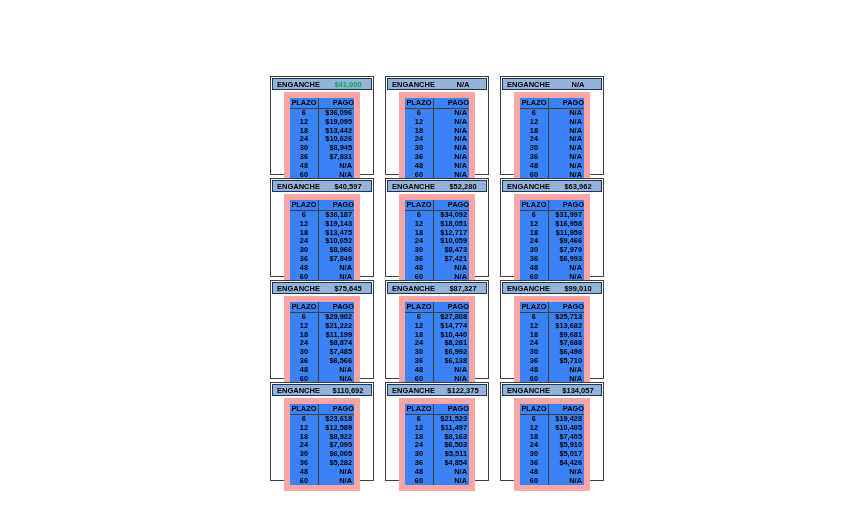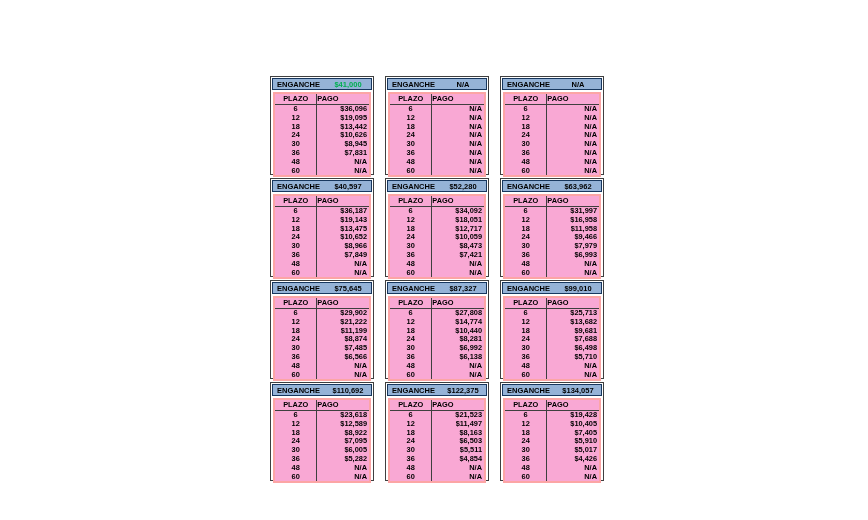--- a/index.html
+++ b/index.html
@@ -22,28 +22,28 @@
   .plan{
     box-sizing:border-box;width:104px;height:99px;
     border:1px solid #3F3F3F;padding:1px;background:#fff;
   }
   .eng-header{
     box-sizing:border-box;height:12px;background:#95B3D7;border:1px solid #17375E;
     display:flex;align-items:flex-end;font-size:7.5px;margin-bottom:2px;
   }
   .eng-label{flex:0 0 48px;padding-left:4px;}
   .eng-value{flex:1;text-align:center;}
-  .sub{box-sizing:border-box;margin:0 1px;border:2px solid #fca5a5;background:#f9a8d4;}
+  .sub{box-sizing:border-box;margin:0 12px;border:6px solid #fca5a5;background:#3b82f6;}
   .thead,.trow{display:flex;}
   .thead{height:10px;border-bottom:1px solid #3F3F3F;}
   .th,.td{font-size:7.4px;line-height:9.5px;}
   .td{line-height:8.8px;}
   .col-plazo{flex:0 0 45%;text-align:center;border-right:1px solid #3F3F3F;box-sizing:border-box;}
   .col-pago{flex:1;text-align:right;padding-right:2px;box-sizing:border-box;}
-  .th.col-pago{text-align:left;padding-right:0;}
+  .th.col-pago{text-align:right;padding-right:0;}
   .trow{height:8.8px;}
   .banner{
     position:absolute;top:484px;left:271px;width:352px;height:13px;
     box-sizing:border-box;background:#FFFF00;border:1px solid #000;
     text-align:center;font-size:8px;line-height:11px;color:#17375E;
   }
 </style>
 </head>
 <body>
 

